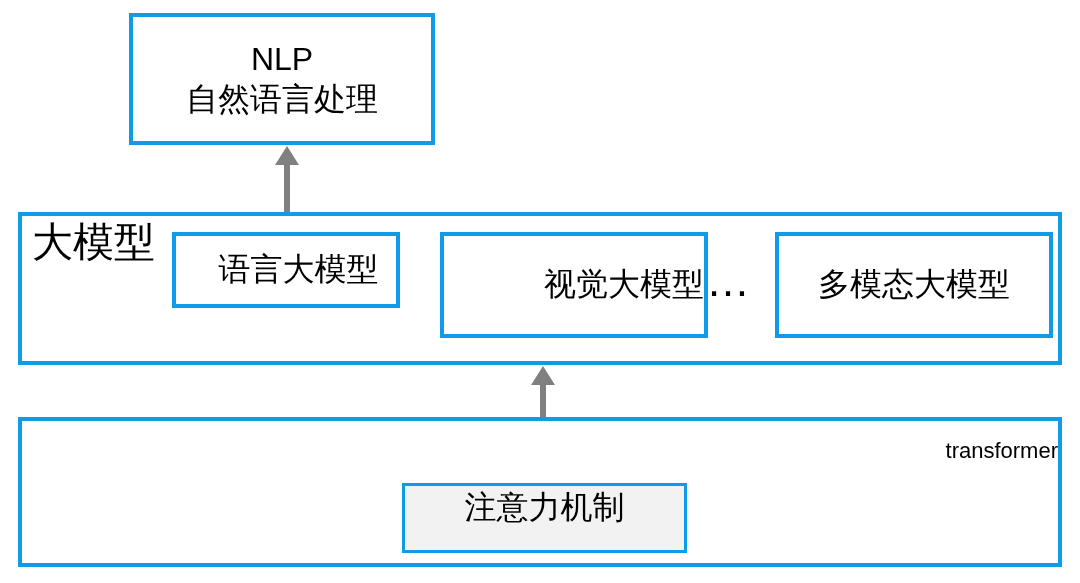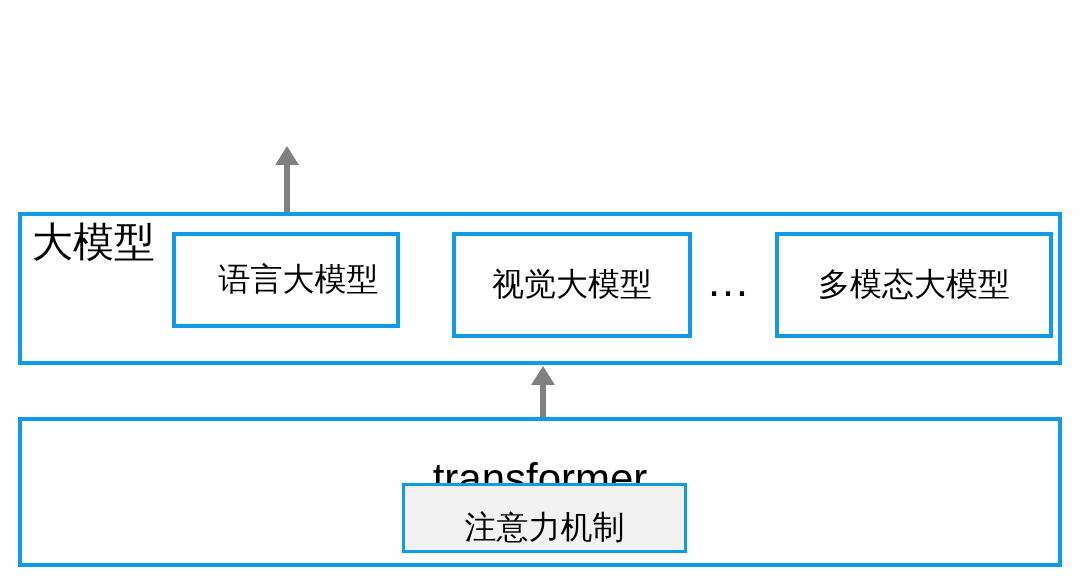--- a/index.html
+++ b/index.html
@@ -49,22 +49,22 @@
   }
   .large-model-label {
     position: absolute;
     left: 32px; top: 222px;
     font-size: 41px;
     line-height: 40px;
   }
   .inner-box {
     font-size: 32px;
   }
-  .language-model-box  { left: 172px; top: 232px; width: 228px; height: 96px; padding-left: 25px; }
-  .vision-model-box    { left: 452px; top: 232px; width: 240px; height: 106px; }
+  .language-model-box  { left: 172px; top: 232px; width: 228px; height: 76px; padding-left: 25px; }
+  .vision-model-box    { left: 440px; top: 232px; width: 268px; height: 106px; justify-content: flex-end; }
   .multimodal-model-box{ left: 775px; top: 232px; width: 278px; height: 106px; }
   .ellipsis {
     position: absolute;
     left: 694px; top: 259px;
     width: 70px;
     text-align: center;
     font-size: 44px;
     line-height: 1;
     letter-spacing: 2px;
   }
@@ -73,46 +73,49 @@
     position: absolute;
     left: 18px; top: 417px;
     width: 1044px; height: 150px;
     border: 4px solid var(--box-border);
     background: var(--background);
   }
   .transformer-title {
     position: absolute;
     left: 0; top: 10px;
     width: 100%;
-    text-align: center;
-    font-size: 42px;
+    text-align: right;
+    font-size: 22px;
     line-height: 40px;
-    margin-top: 28px;
   }
   .attention-box {
     position: absolute;
     left: 402px; top: 483px;
     width: 285px; height: 70px;
     border: 3px solid var(--box-border);
     background: var(--attention-fill);
     display: flex;
-    align-items: flex-end;
+    align-items: flex-start;
     justify-content: center;
     font-size: 32px;
   }
   .arrow { position: absolute; display: block; }
   .arrow polygon { fill: var(--arrow); }
   .arrow-1 { left: 270px; top: 146px; }
   .arrow-2 { left: 526px; top: 366px; }
 </style>
 </head>
 <body>
 
 <div class="canvas">
 
+  <div class="node nlp-box">
+    <span>NLP</span>
+    <span>自然语言处理</span>
+  </div>
 
   <svg class="arrow arrow-1" width="34" height="88" viewBox="0 0 34 88">
     <polygon points="17,0 29,19 20,19 20,88 14,88 14,19 5,19"></polygon>
   </svg>
 
   <div class="large-model-container"></div>
   <div class="large-model-label">大模型</div>
 
   <div class="node inner-box language-model-box">
     <span>语言大模型</span>

